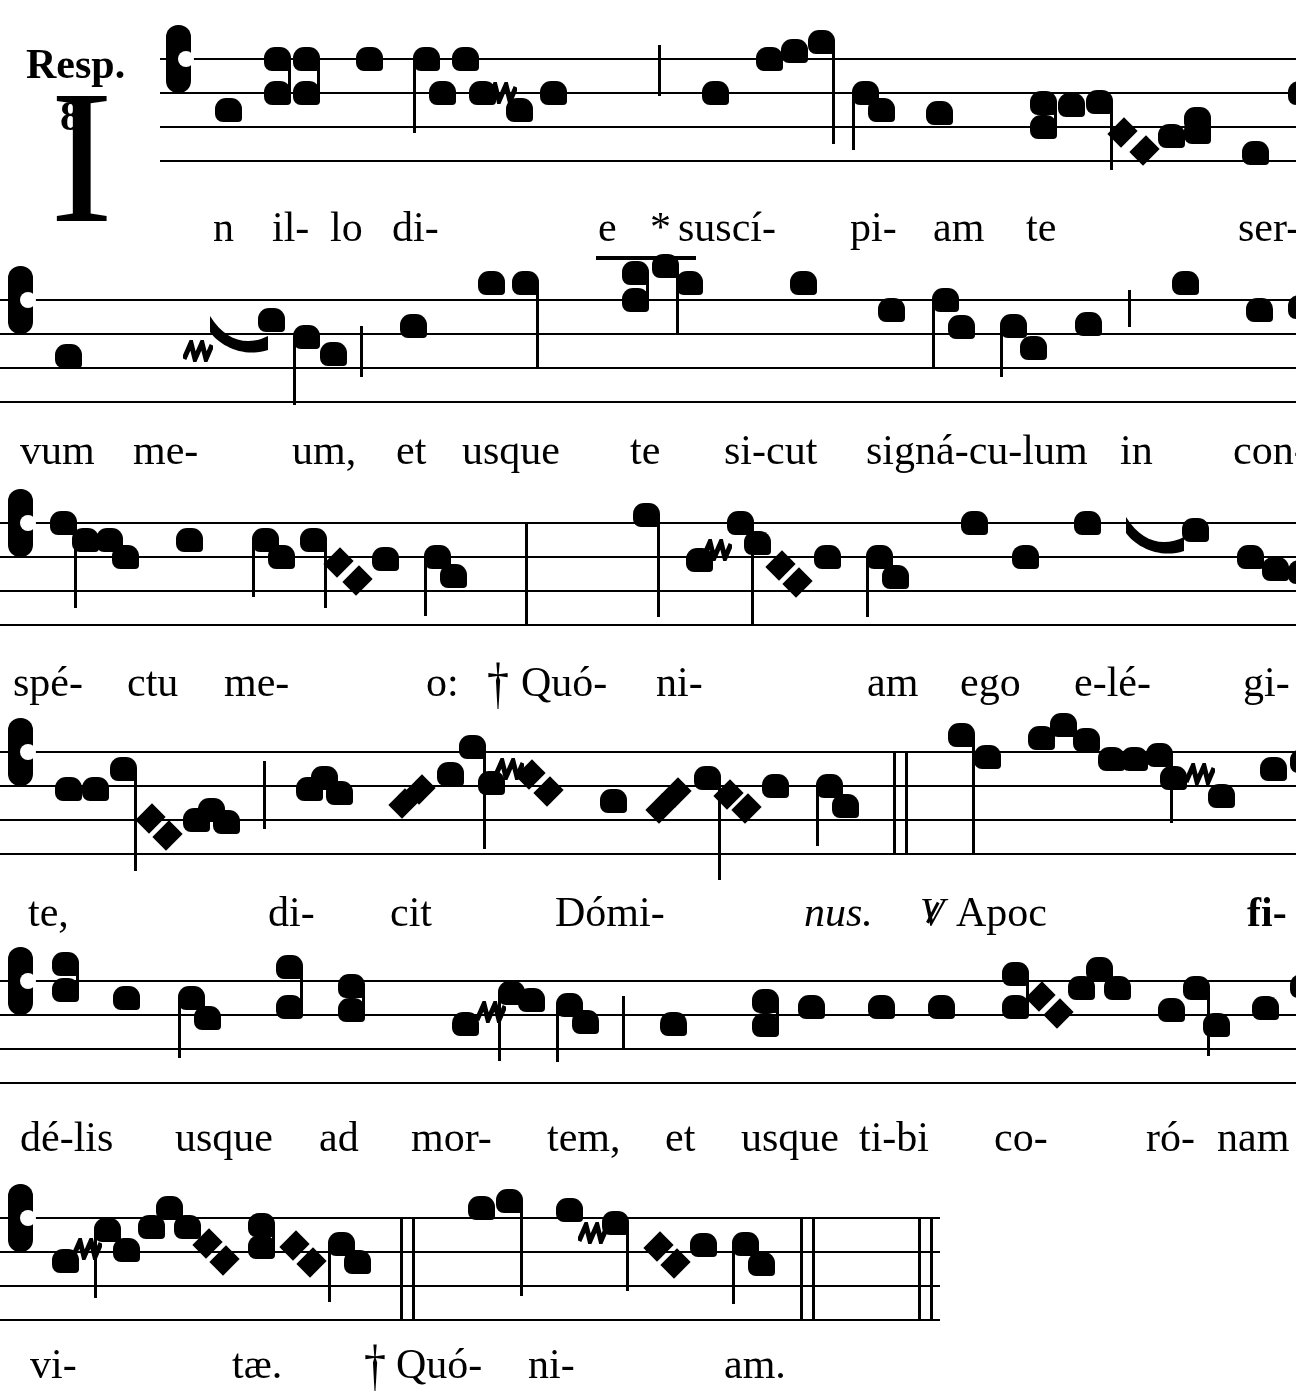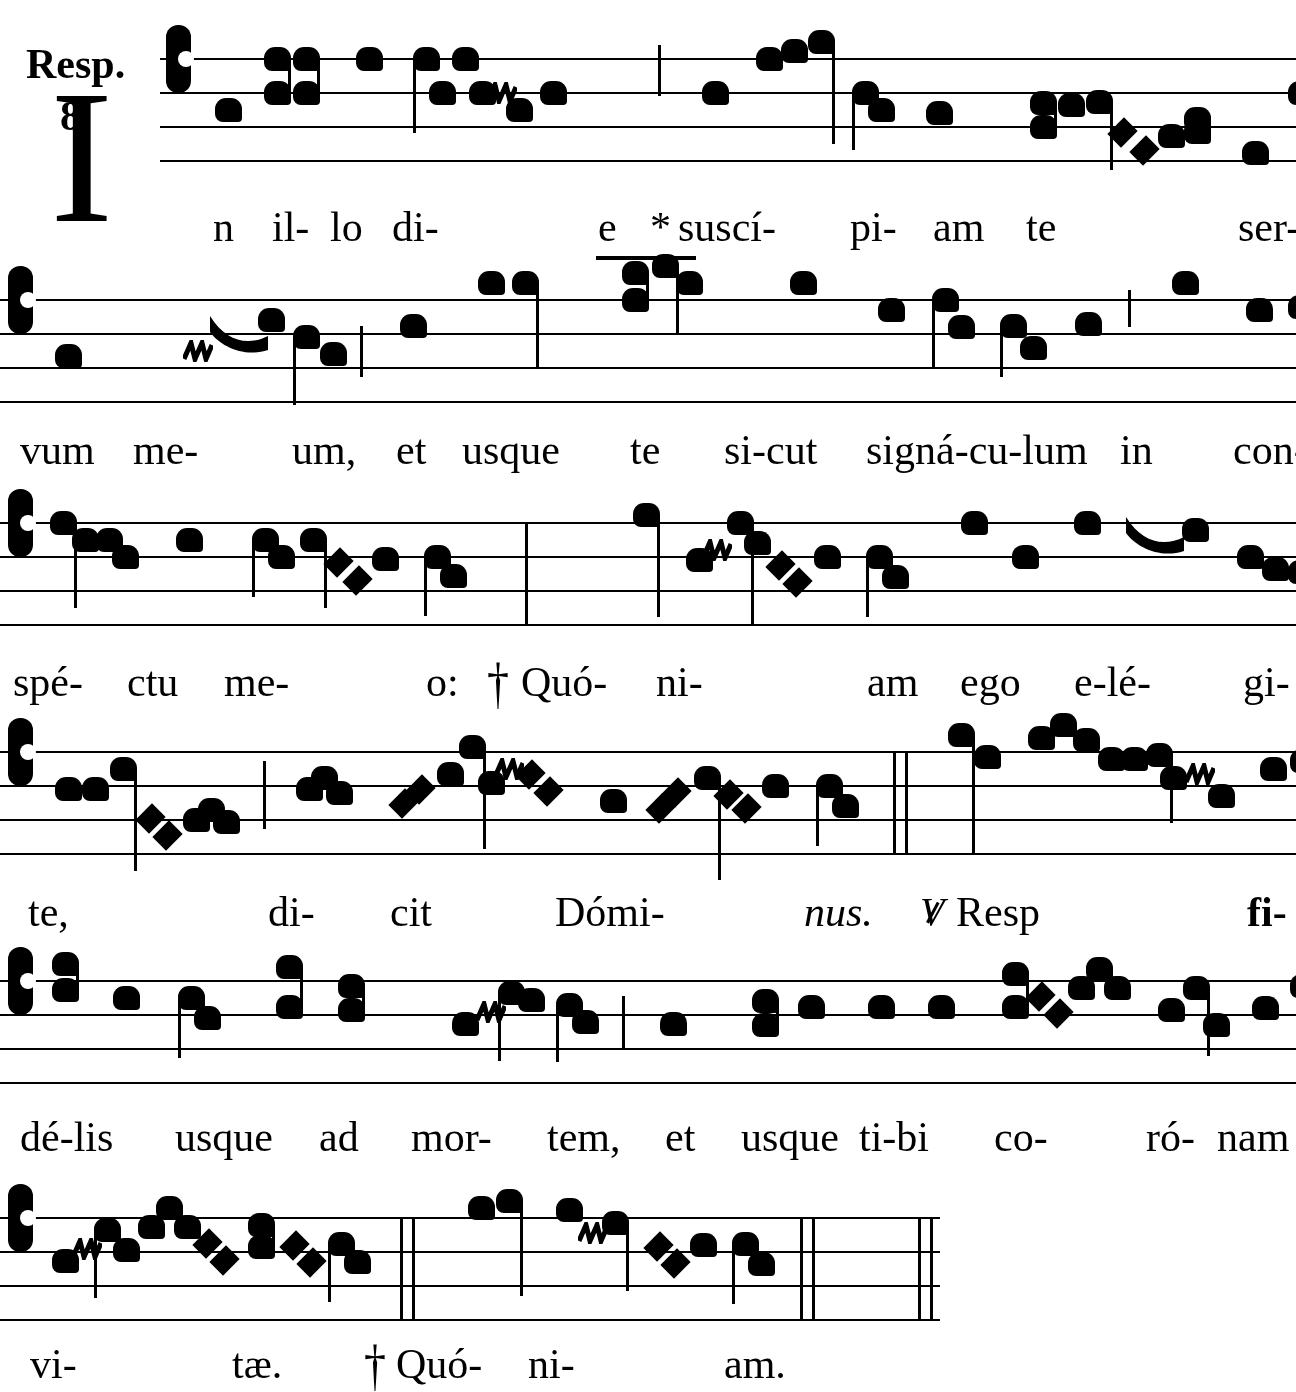--- a/index.html
+++ b/index.html
@@ -380,21 +380,21 @@
       <span class="syl" style="left: 867px; top: 658px;">am</span>
       <span class="syl" style="left: 960px; top: 658px;">ego</span>
       <span class="syl" style="left: 1074px; top: 658px;">e-lé-</span>
       <span class="syl" style="left: 1243px; top: 658px;">gi-</span>
       <span class="syl" style="left: 28px; top: 888px;">te,</span>
       <span class="syl" style="left: 268px; top: 888px;">di-</span>
       <span class="syl" style="left: 361px; top: 888px; margin-left: 29px;">cit</span>
       <span class="syl" style="left: 555px; top: 888px;">Dómi-</span>
       <span class="syl" style="left: 804px; top: 888px; font-style: italic;">nus.</span>
       <span class="syl rv" style="left: 918px; top: 888px; font-size: 40px;">V<i class="slash"></i></span>
-      <span class="syl" style="left: 956px; top: 888px;">Resp</span>
+      <span class="syl" style="left: 956px; top: 888px;">Apoc</span>
       <span class="syl" style="left: 1247px; top: 888px; font-weight: bold;">fi-</span>
       <span class="syl" style="left: 20px; top: 1113px;">dé-lis</span>
       <span class="syl" style="left: 175px; top: 1113px;">usque</span>
       <span class="syl" style="left: 319px; top: 1113px;">ad</span>
       <span class="syl" style="left: 411px; top: 1113px;">mor-</span>
       <span class="syl" style="left: 547px; top: 1113px;">tem,</span>
       <span class="syl" style="left: 665px; top: 1113px;">et</span>
       <span class="syl" style="left: 741px; top: 1113px;">usque</span>
       <span class="syl" style="left: 859px; top: 1113px;">ti-bi</span>
       <span class="syl" style="left: 994px; top: 1113px;">co-</span>

